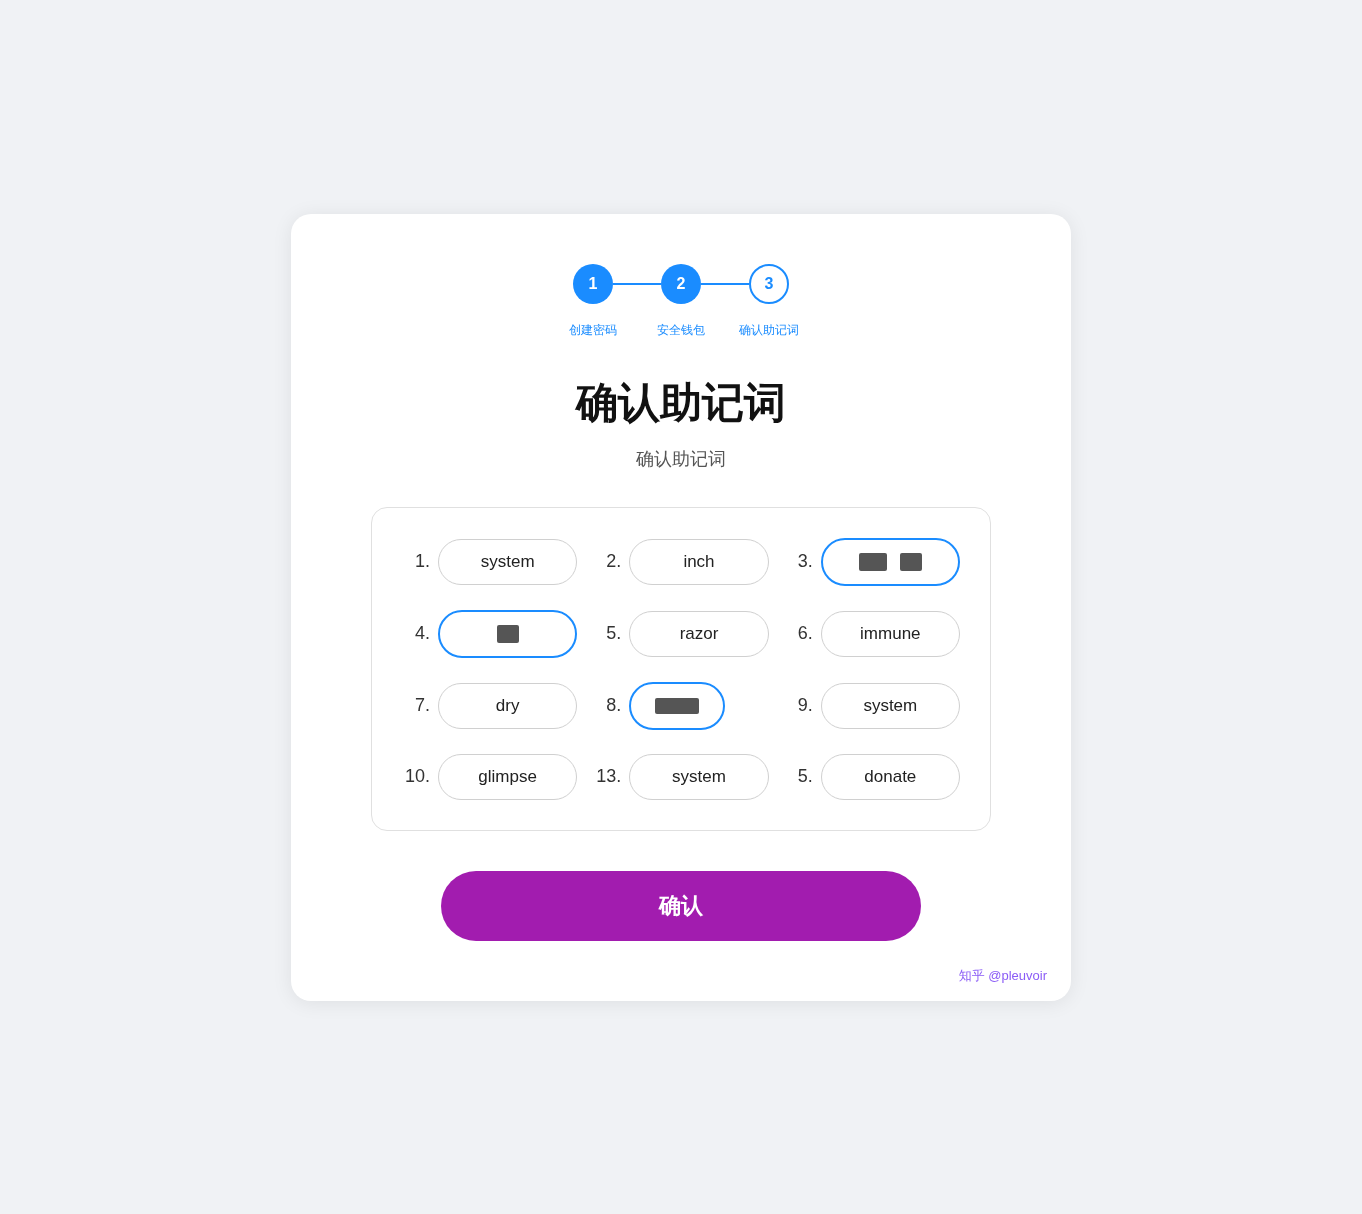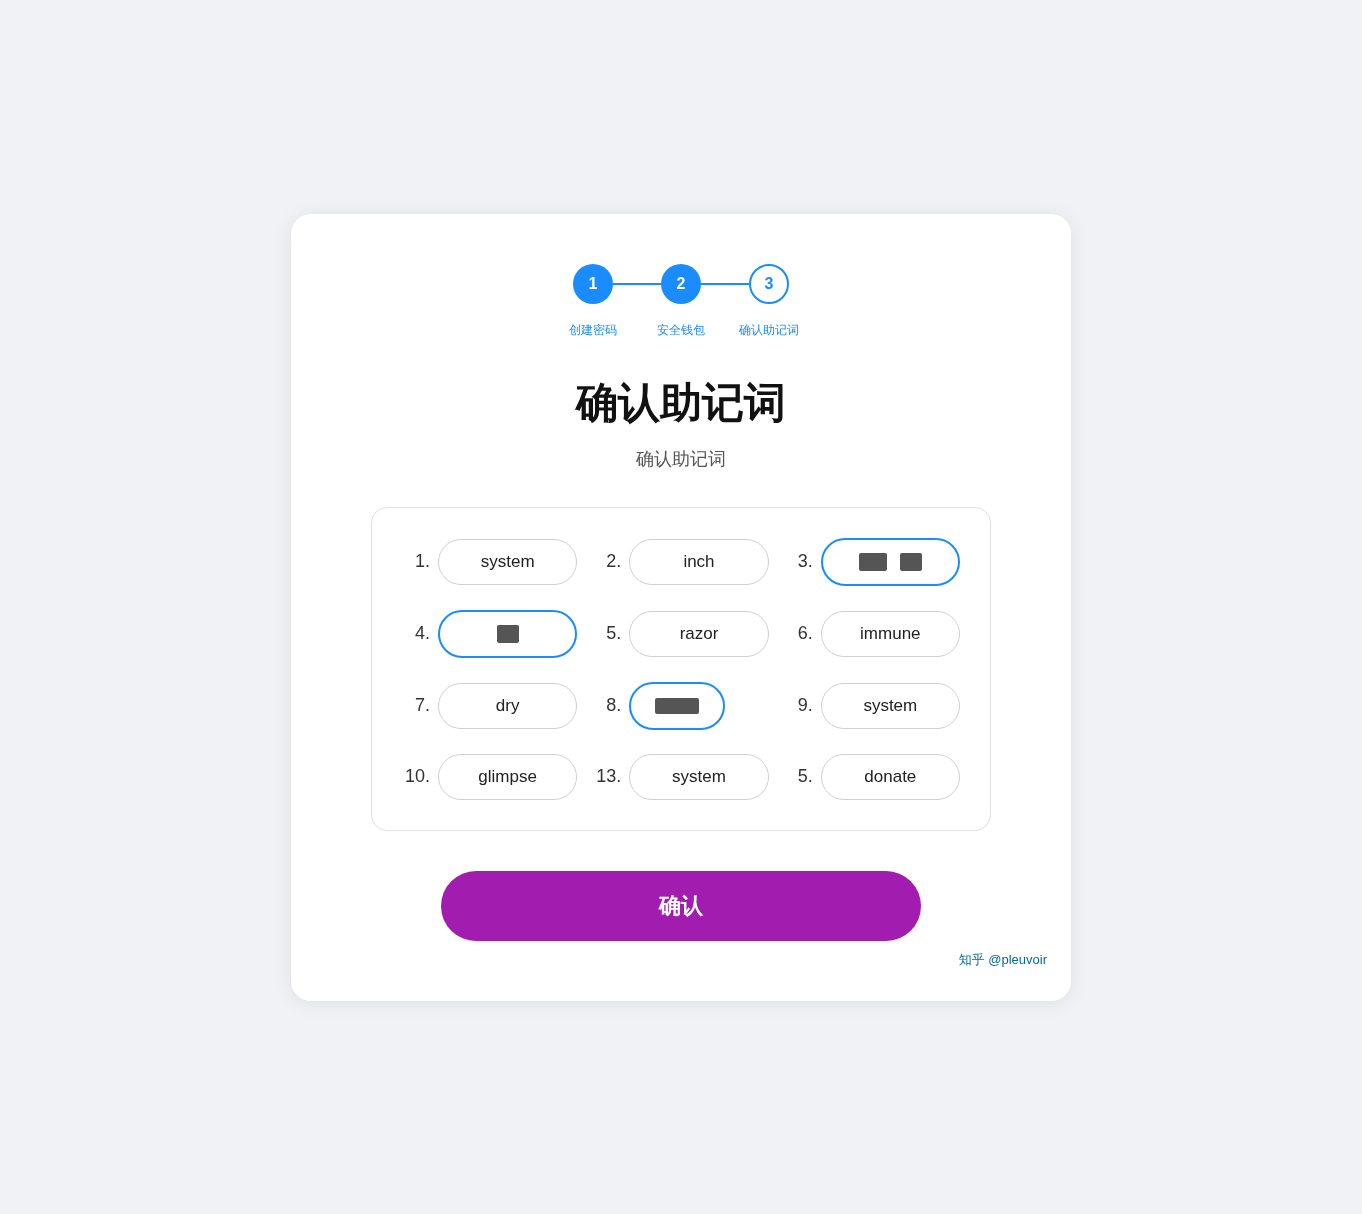--- a/index.html
+++ b/index.html
@@ -159,24 +159,24 @@
       border: none;
       border-radius: 50px;
       padding: 20px 0;
       cursor: pointer;
       text-align: center;
     }
 
     
     .watermark {
       position: absolute;
-      bottom: 32px;
+      bottom: 16px;
       right: 24px;
       font-size: 13px;
-      color: #0369a1;
+      color: #8b5cf6;
     }
   </style>
 </head>
 <body>
 
 <div class="card">
 
   <div class="stepper">
     <div class="stepper-circles">
       <div class="step-circle active">

